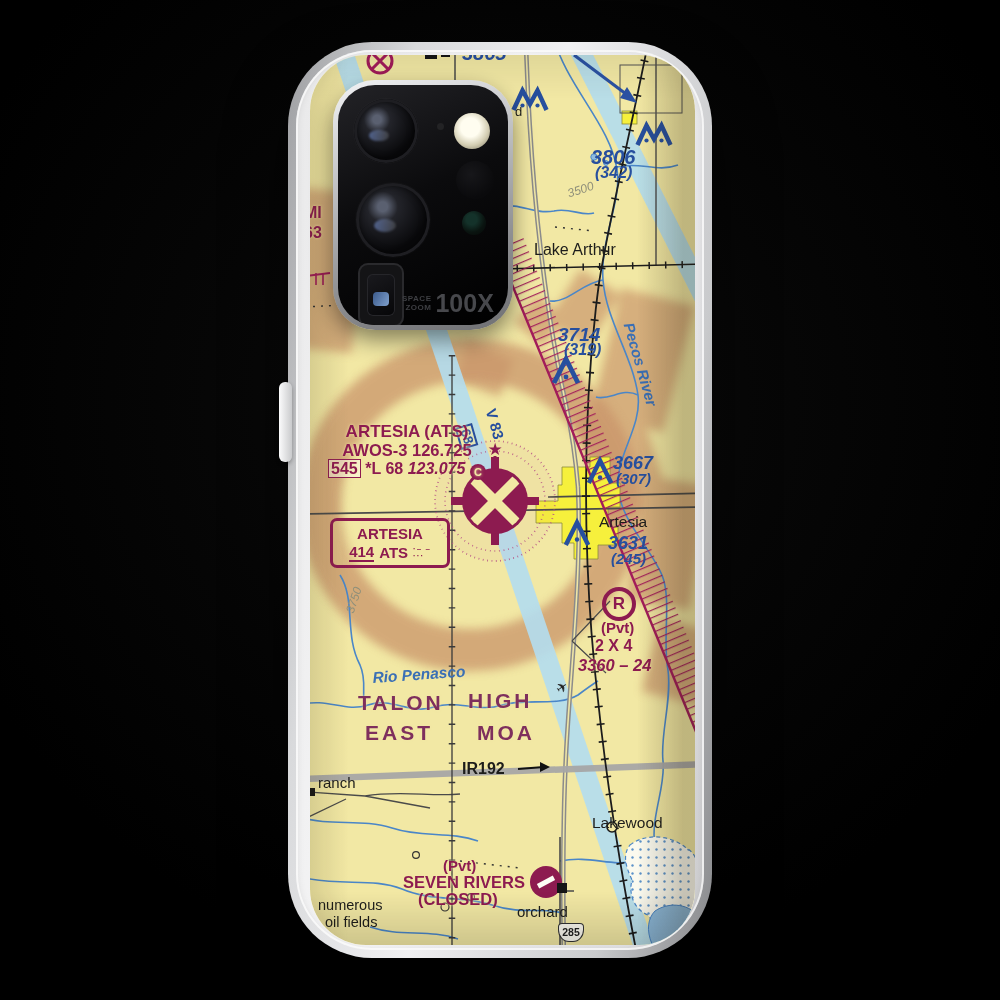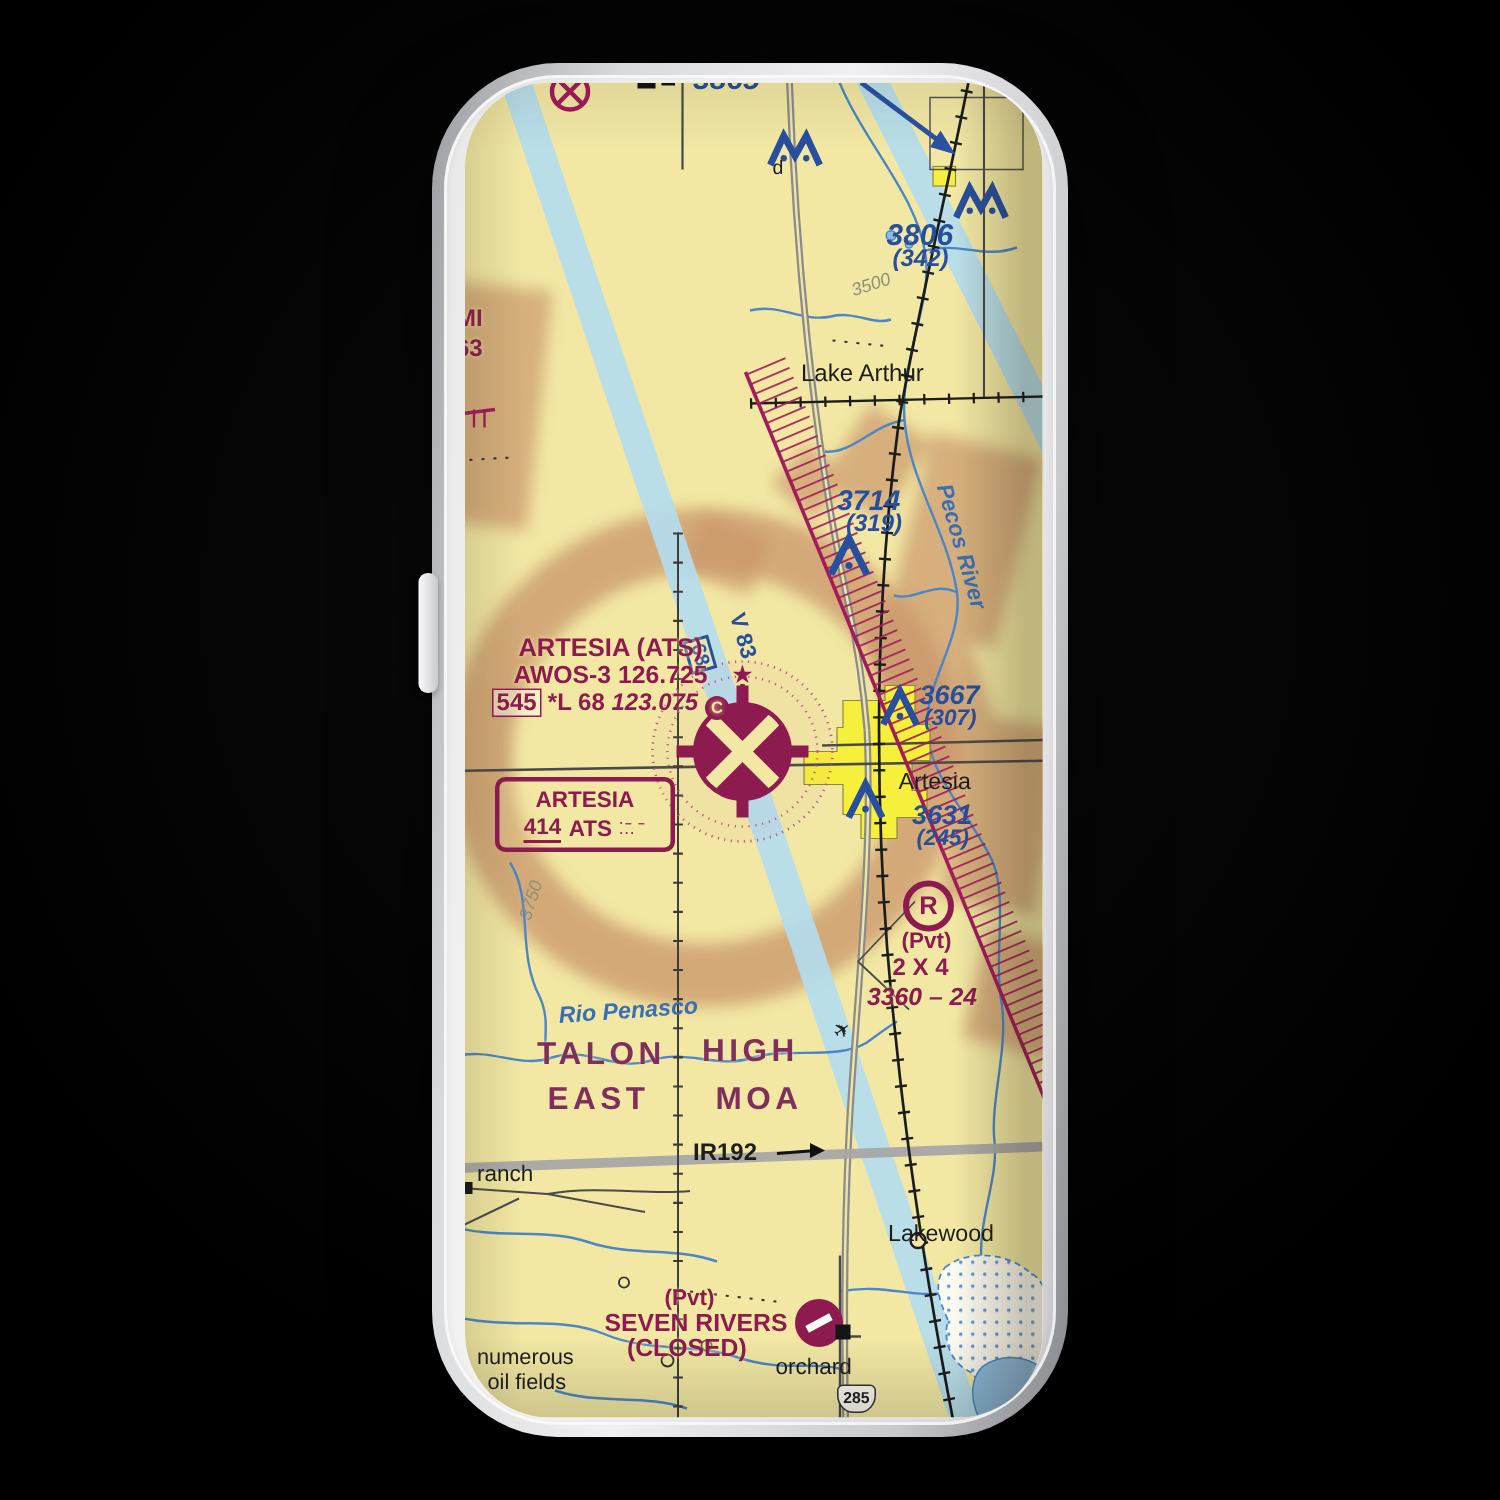--- a/index.html
+++ b/index.html
@@ -310,14 +310,40 @@
         <span class="lbl blk" style="left:15px;top:860px;font-size:14.5px">oil fields</span>
 
         <span class="lbl mag" style="left:-6px;top:150px;font-size:16px">MI</span>
         <span class="lbl mag" style="left:-6px;top:170px;font-size:16px">63</span>
         <span class="lbl blk" style="left:205px;top:50px;font-size:13px">d</span>
       </div>
 
       <div class="map-shade"></div>
     </div>
 
+    <div class="cam">
+      <div class="cam-in">
+        <div class="lens lens-big" style="left:16px;top:14px;width:64px;height:64px">
+            <div class="glint"></div>
+          </div>
+        <div class="lens flash" style="left:116px;top:28px;width:36px;height:36px"></div>
+        <div class="lens mic" style="left:99px;top:38px;width:7px;height:7px"></div>
+        <div class="lens darkcam" style="left:118px;top:76px;width:38px;height:38px"></div>
+        <div class="lens lens-big" style="left:18px;top:98px;width:74px;height:74px">
+            <div class="glint"></div>
+          </div>
+        <div class="lens sensor" style="left:124px;top:126px;width:24px;height:24px"></div>
+        <div class="peri">
+          <div class="peri-in">
+              <div class="peri-glint"></div>
+            </div>
+        </div>
+        <div class="camtext">
+          <span class="sz">
+            <span>SPACE</span>
+            <span>ZOOM</span>
+          </span>
+          <span class="zoomval">100X</span>
+        </div>
+      </div>
+    </div>
   </div>
 </div>
 
 </body></html>

